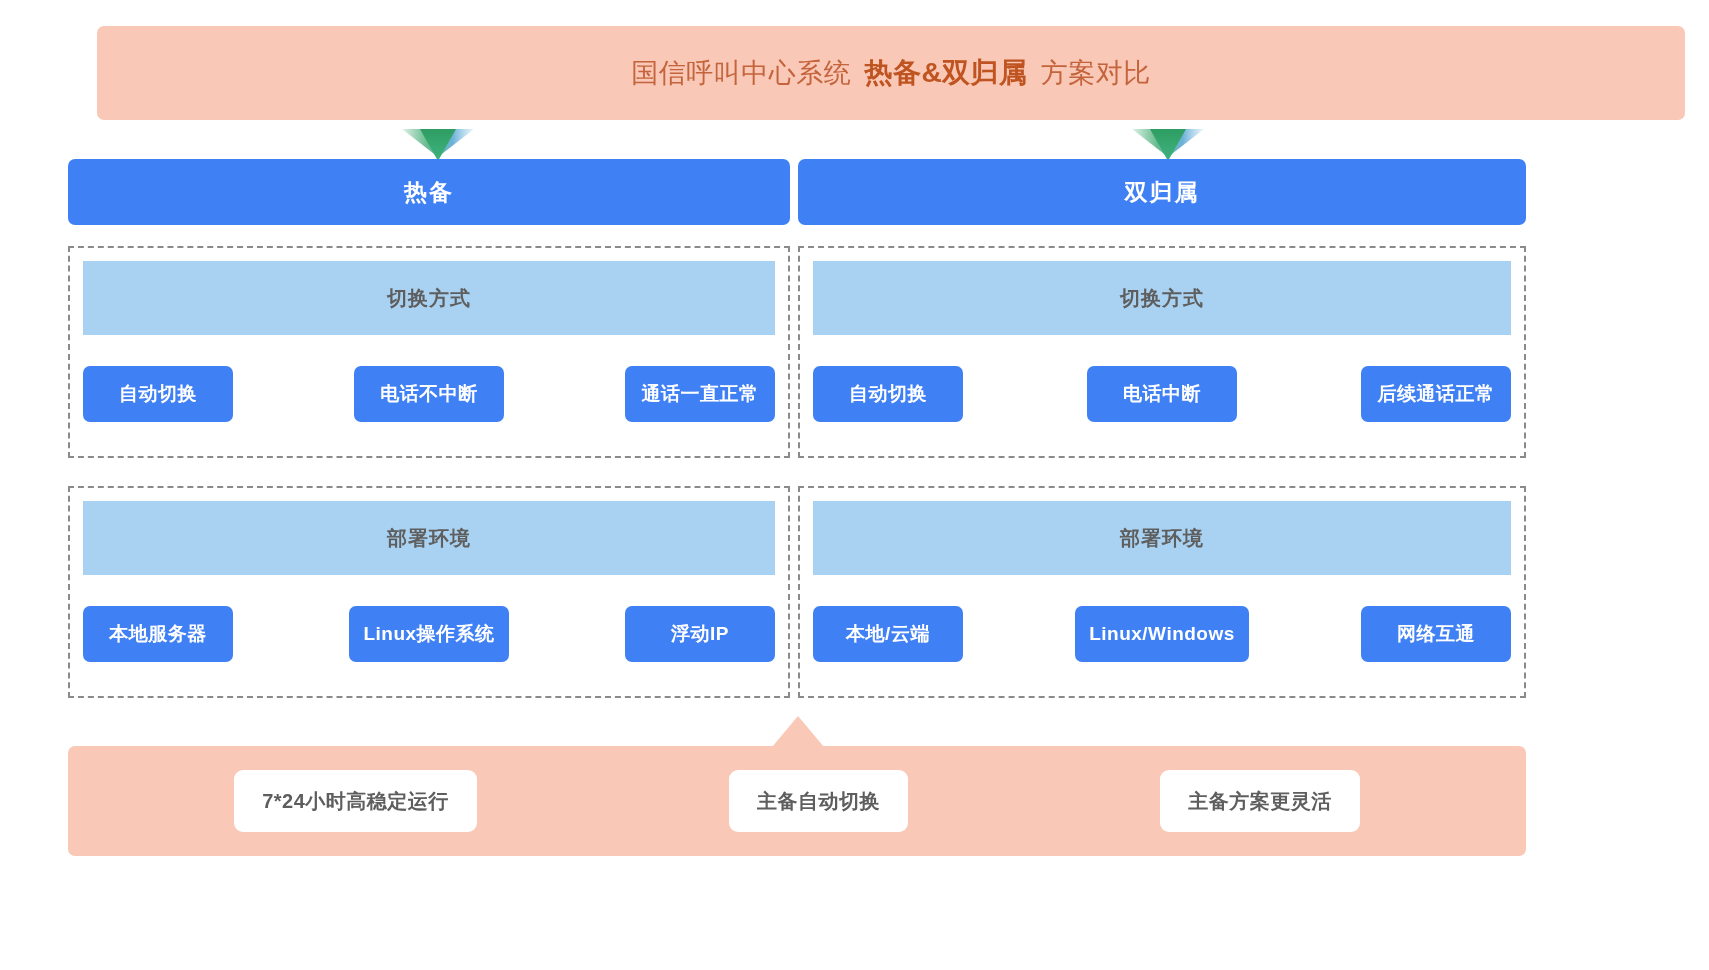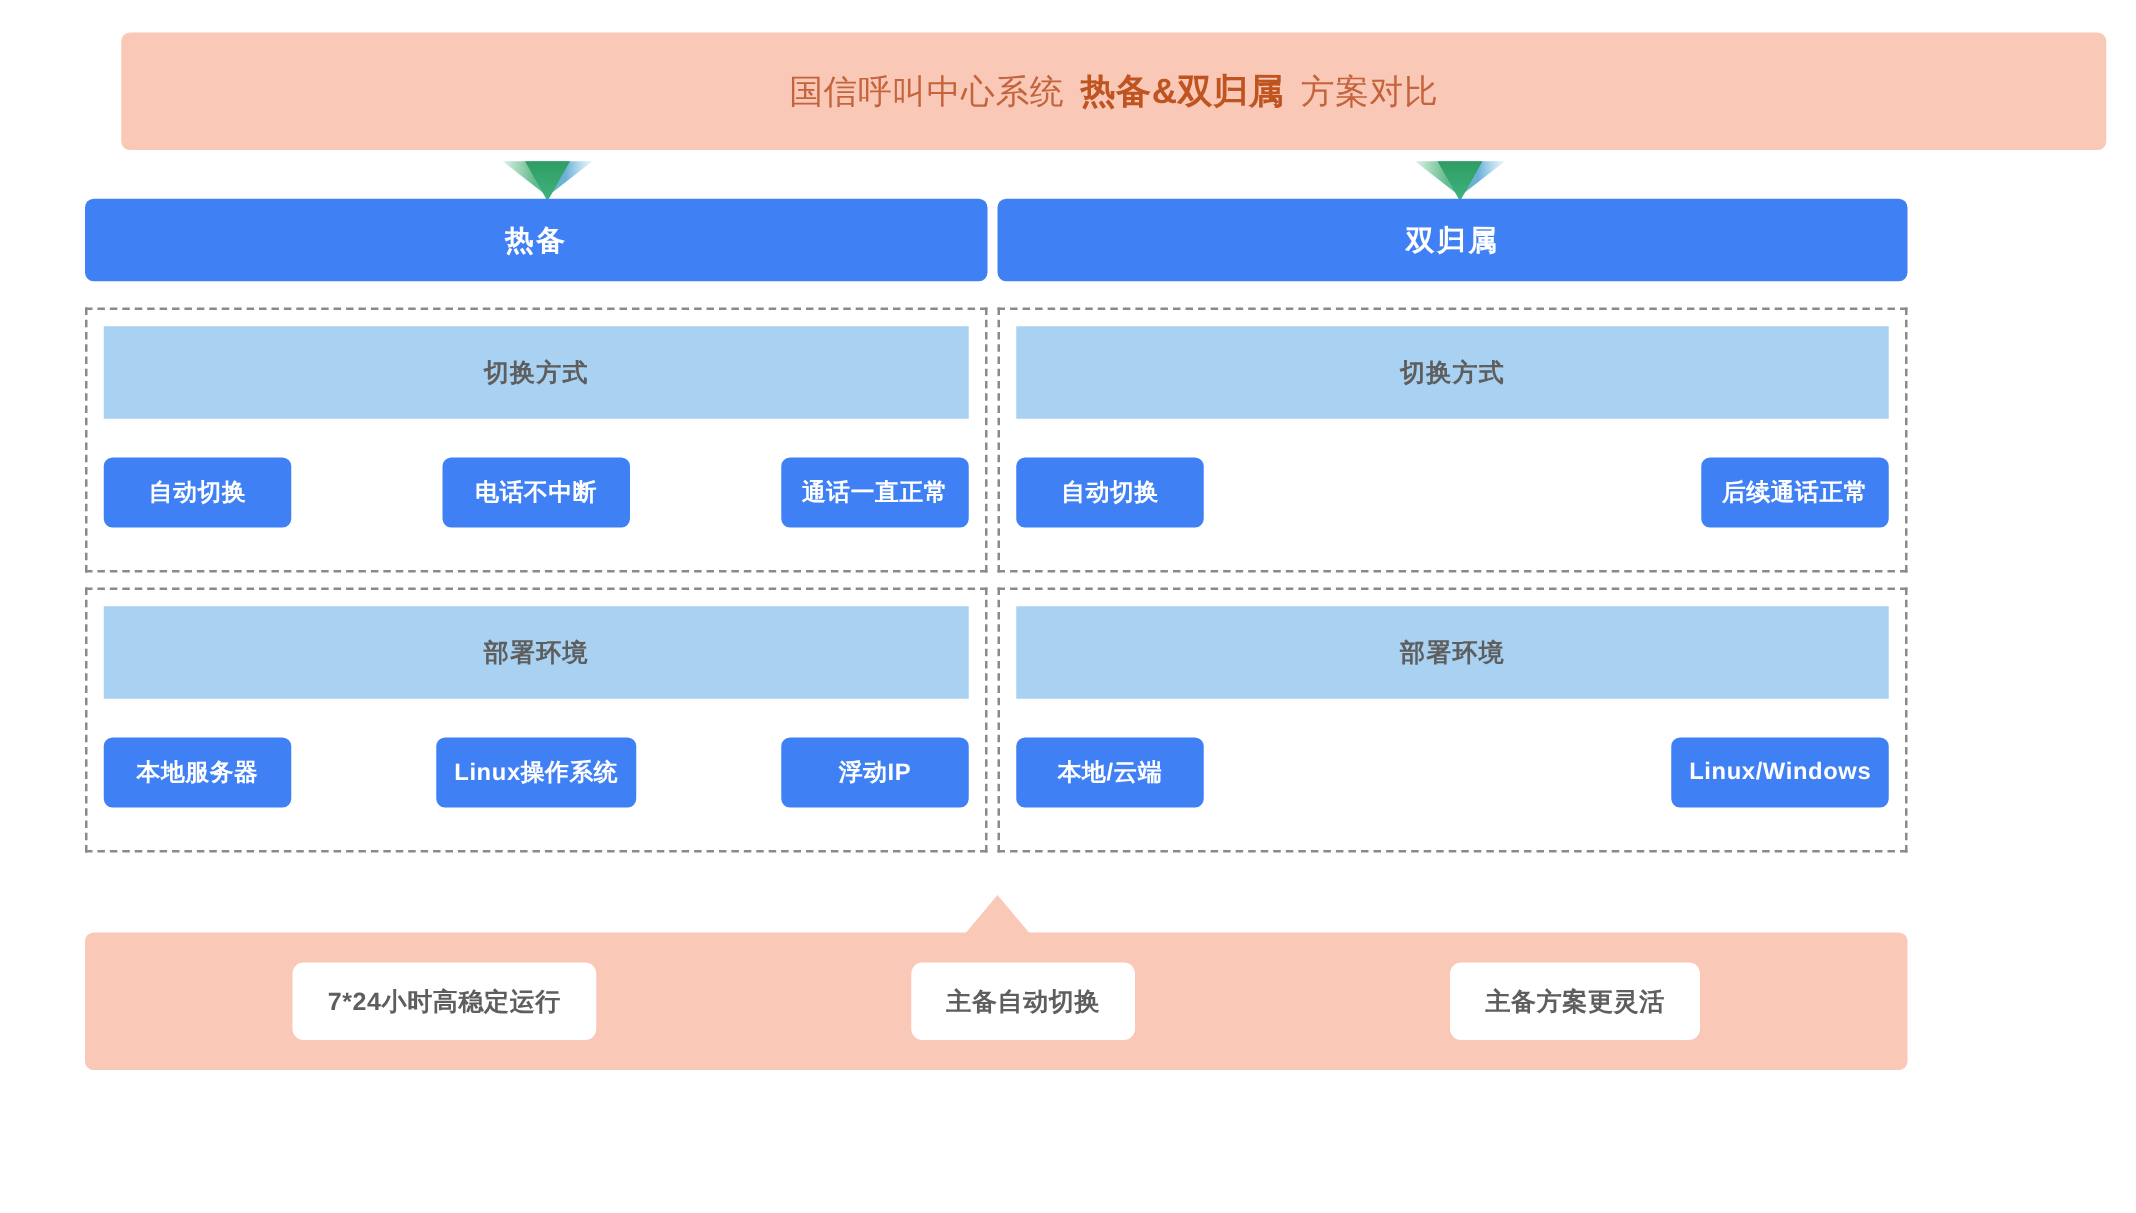--- a/index.html
+++ b/index.html
@@ -77,21 +77,21 @@
 
   
   .group {
     position: absolute;
     border: 2px dashed #8a8a8a;
     background: transparent;
   }
   .group.c0 { left: 68px;  width: 722px; }
   .group.c1 { left: 798px; width: 728px; }
   .group.r0 { top: 246px; height: 212px; }
-  .group.r1 { top: 470px; height: 212px; }
+  .group.r1 { top: 486px; height: 212px; }
 
   .group-inner {
     position: relative;
     width: 100%;
     height: 100%;
     padding: 13px 13px 0 13px;
   }
 
   .band {
     height: 74px;
@@ -244,20 +244,23 @@
   <div class="group c1 r0">
     <div class="group-inner">
       <div class="band">
         <span class="band-text">切换方式</span>
       </div>
       <div class="chip-row">
         <div class="chip">
             <span class="chip-text">自动切换</span>
           </div>
         <div class="chip">
+            <span class="chip-text">电话中断</span>
+          </div>
+        <div class="chip">
             <span class="chip-text">后续通话正常</span>
           </div>
       </div>
     </div>
   </div>
 
   <div class="group c0 r1">
     <div class="group-inner">
       <div class="band">
         <span class="band-text">部署环境</span>
@@ -281,20 +284,23 @@
       <div class="band">
         <span class="band-text">部署环境</span>
       </div>
       <div class="chip-row">
         <div class="chip">
             <span class="chip-text">本地/云端</span>
           </div>
         <div class="chip">
             <span class="chip-text">Linux/Windows</span>
           </div>
+        <div class="chip">
+            <span class="chip-text">网络互通</span>
+          </div>
       </div>
     </div>
   </div>
 
   <div class="summary-notch"></div>
   <div class="summary-banner">
     <div class="pill">
         <span class="pill-text">7*24小时高稳定运行</span>
       </div>
     <div class="pill">

